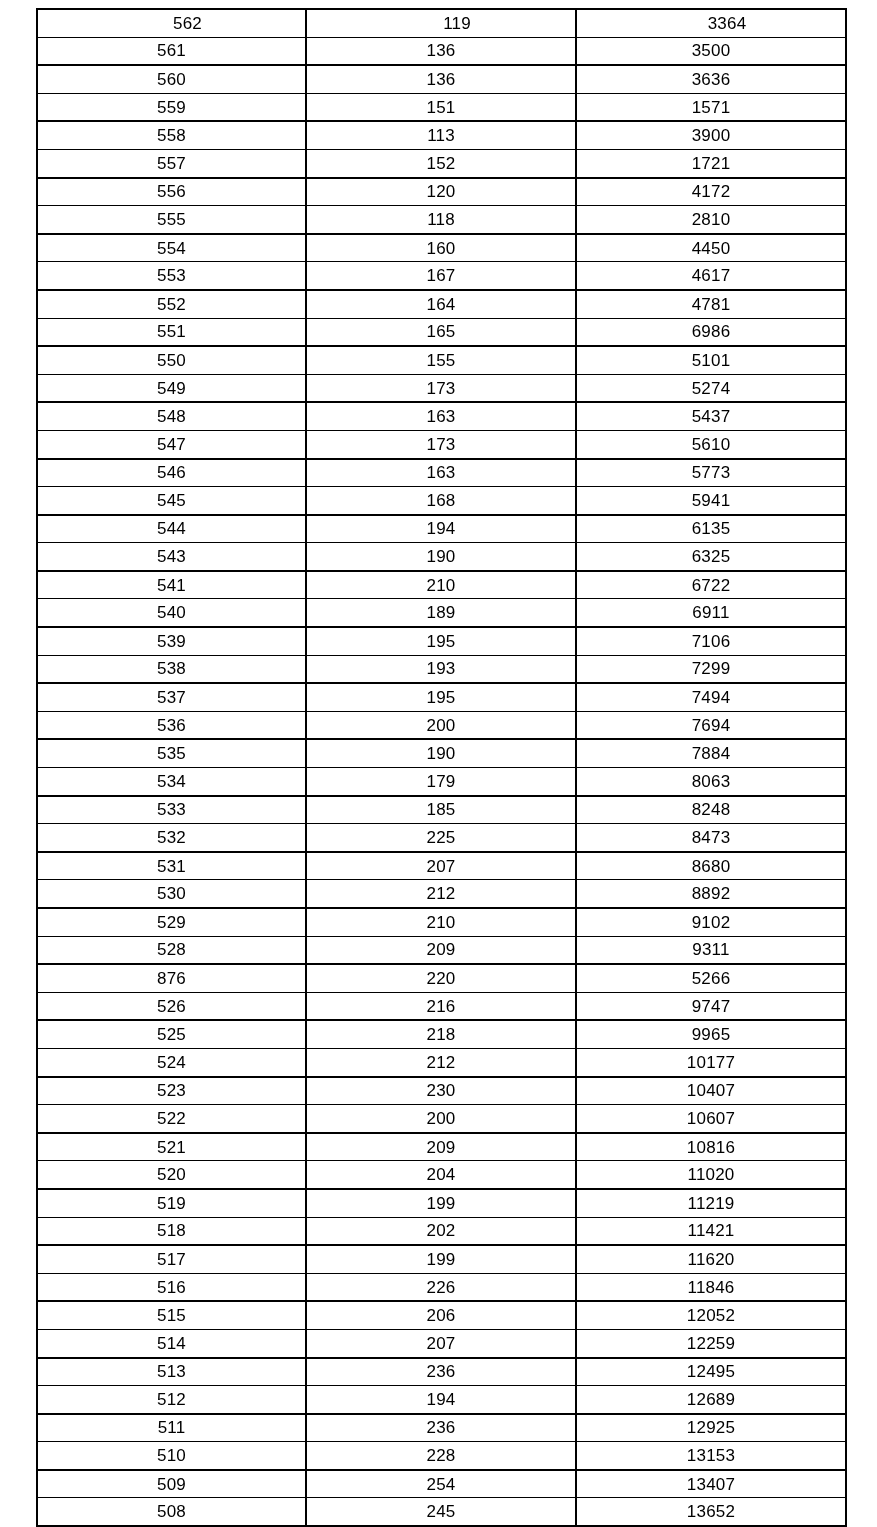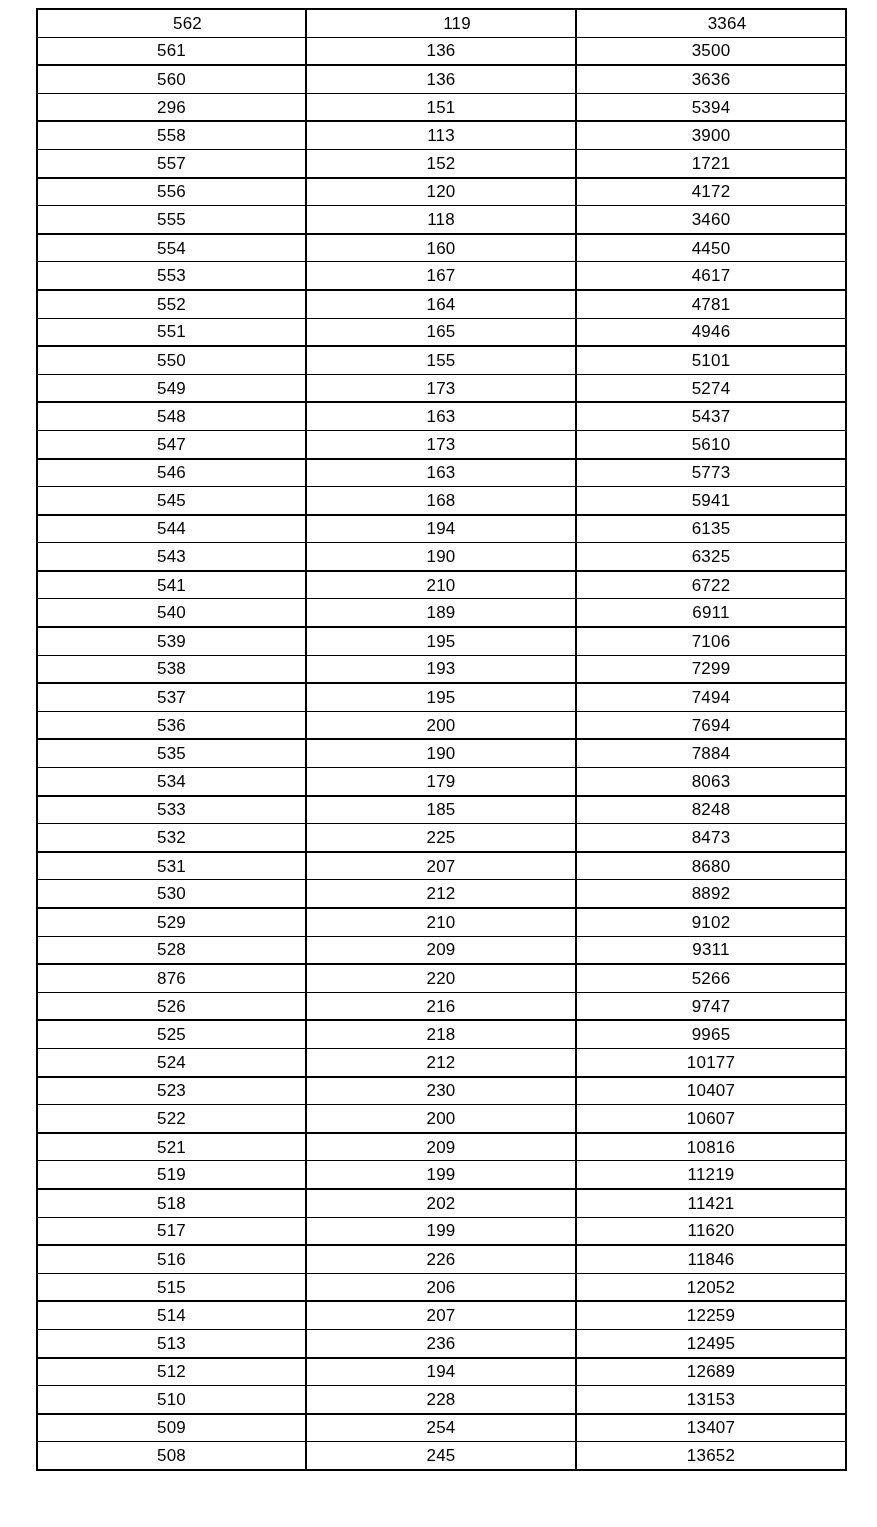--- a/index.html
+++ b/index.html
@@ -80,63 +80,63 @@
           <td>561</td>
           <td>136</td>
           <td>3500</td>
         </tr>
         <tr>
           <td>560</td>
           <td>136</td>
           <td>3636</td>
         </tr>
         <tr>
-          <td>296</td>
+          <td>559</td>
           <td>151</td>
-          <td>5394</td>
+          <td>1571</td>
         </tr>
         <tr>
           <td>558</td>
           <td>113</td>
           <td>3900</td>
         </tr>
         <tr>
           <td>557</td>
           <td>152</td>
           <td>1721</td>
         </tr>
         <tr>
           <td>556</td>
           <td>120</td>
           <td>4172</td>
         </tr>
         <tr>
           <td>555</td>
           <td>118</td>
-          <td>3460</td>
+          <td>2810</td>
         </tr>
         <tr>
           <td>554</td>
           <td>160</td>
           <td>4450</td>
         </tr>
         <tr>
           <td>553</td>
           <td>167</td>
           <td>4617</td>
         </tr>
         <tr>
           <td>552</td>
           <td>164</td>
           <td>4781</td>
         </tr>
         <tr>
           <td>551</td>
           <td>165</td>
-          <td>4946</td>
+          <td>6986</td>
         </tr>
         <tr>
           <td>550</td>
           <td>155</td>
           <td>5101</td>
         </tr>
         <tr>
           <td>549</td>
           <td>173</td>
           <td>5274</td>
@@ -270,20 +270,25 @@
           <td>522</td>
           <td>200</td>
           <td>10607</td>
         </tr>
         <tr>
           <td>521</td>
           <td>209</td>
           <td>10816</td>
         </tr>
         <tr>
+          <td>520</td>
+          <td>204</td>
+          <td>11020</td>
+        </tr>
+        <tr>
           <td>519</td>
           <td>199</td>
           <td>11219</td>
         </tr>
         <tr>
           <td>518</td>
           <td>202</td>
           <td>11421</td>
         </tr>
         <tr>
@@ -308,20 +313,25 @@
         </tr>
         <tr>
           <td>513</td>
           <td>236</td>
           <td>12495</td>
         </tr>
         <tr>
           <td>512</td>
           <td>194</td>
           <td>12689</td>
+        </tr>
+        <tr>
+          <td>511</td>
+          <td>236</td>
+          <td>12925</td>
         </tr>
         <tr>
           <td>510</td>
           <td>228</td>
           <td>13153</td>
         </tr>
         <tr>
           <td>509</td>
           <td>254</td>
           <td>13407</td>

